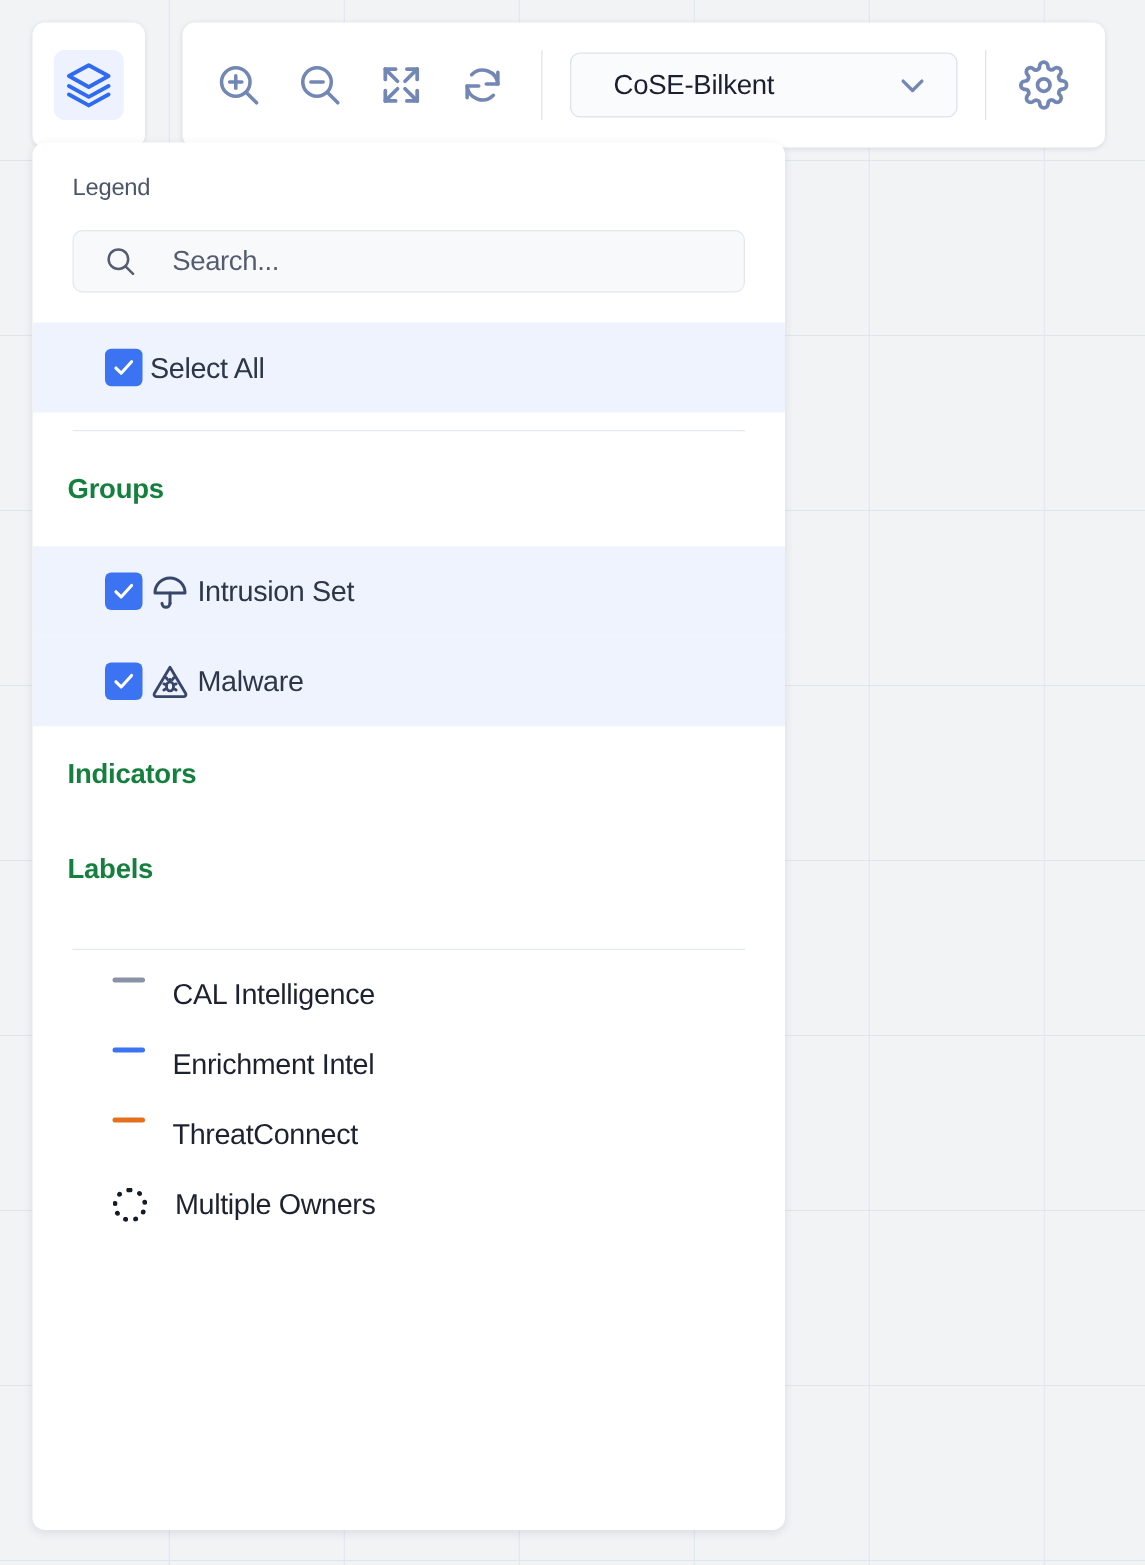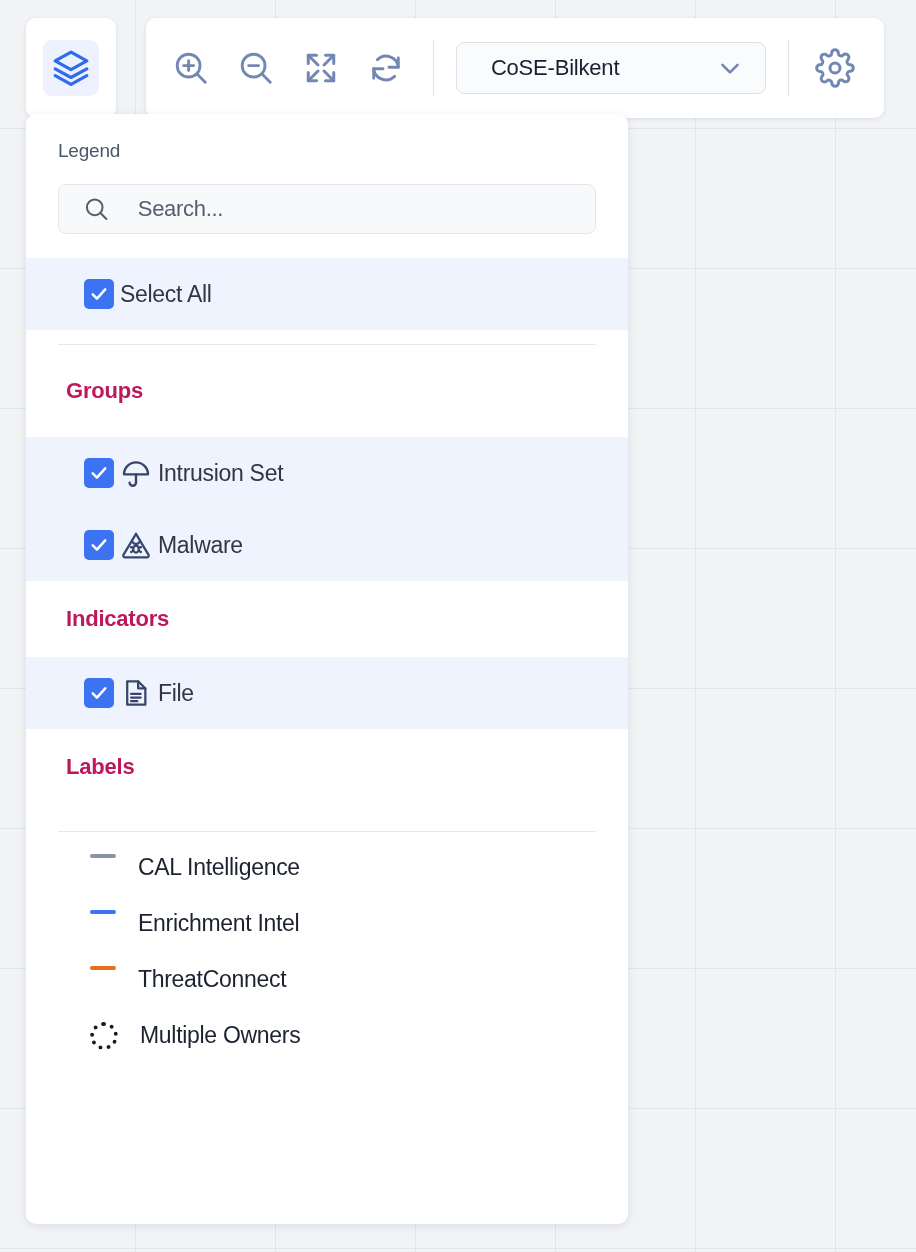--- a/index.html
+++ b/index.html
@@ -179,26 +179,25 @@
 
   .divider {
     height: 1px;
     background: #e4e8f0;
     margin: 0 32px;
   }
 
   .section-head {
     font-size: 22px;
     font-weight: bold;
-    color: #be185d;
+    color: #15803d;
     padding-left: 28px;
     display: flex;
     align-items: center;
     letter-spacing: -0.2px;
-    margin-left: 12px;
   }
   #groups-head { height: 92px; }
   #indicators-head { height: 76px; }
   #labels-head { height: 76px; }
 
   
   .label-row {
     display: flex;
     height: 56px;
     padding-left: 64px;
@@ -362,37 +361,20 @@
           <line x1="9.9" y1="16.4" x2="8.3" y2="17.3"></line>
           <line x1="14.1" y1="16.4" x2="15.7" y2="17.3"></line>
         </svg>
       </span>
       <span class="row-label">Malware</span>
     </div>
 
 
     <div class="section-head" id="indicators-head">Indicators</div>
 
-    <div class="legend-row selected">
-      <span class="cbox">
-        <svg width="20" height="20" viewBox="0 0 24 24" fill="none" stroke="#ffffff" stroke-width="3" stroke-linecap="round" stroke-linejoin="round">
-          <polyline points="4.5 12.5 9.5 17.5 19.5 6.5"></polyline>
-        </svg>
-      </span>
-      <span class="row-icon">
-        <svg width="32" height="32" viewBox="0 0 24 24" fill="none" stroke="#39466b" stroke-width="1.7" stroke-linecap="round" stroke-linejoin="round">
-          <path d="M5.4 3.2h8.2L19 8.6v12.2H5.4z"></path>
-          <polyline points="13.6 3.2 13.6 8.6 19 8.6"></polyline>
-          <line x1="8.3" y1="12.6" x2="15.5" y2="12.6"></line>
-          <line x1="8.3" y1="15.4" x2="15.5" y2="15.4"></line>
-          <line x1="8.3" y1="18.1" x2="13" y2="18.1"></line>
-        </svg>
-      </span>
-      <span class="row-label">File</span>
-    </div>
 
     <div class="section-head" id="labels-head">Labels</div>
 
     <div style="height:26px"></div>
     <div class="divider"></div>
     <div style="height:22px"></div>
 
     <div class="label-row">
       <span class="swatch-line" style="background:#8a93a5"></span>
       <span class="label-text">CAL Intelligence</span>

